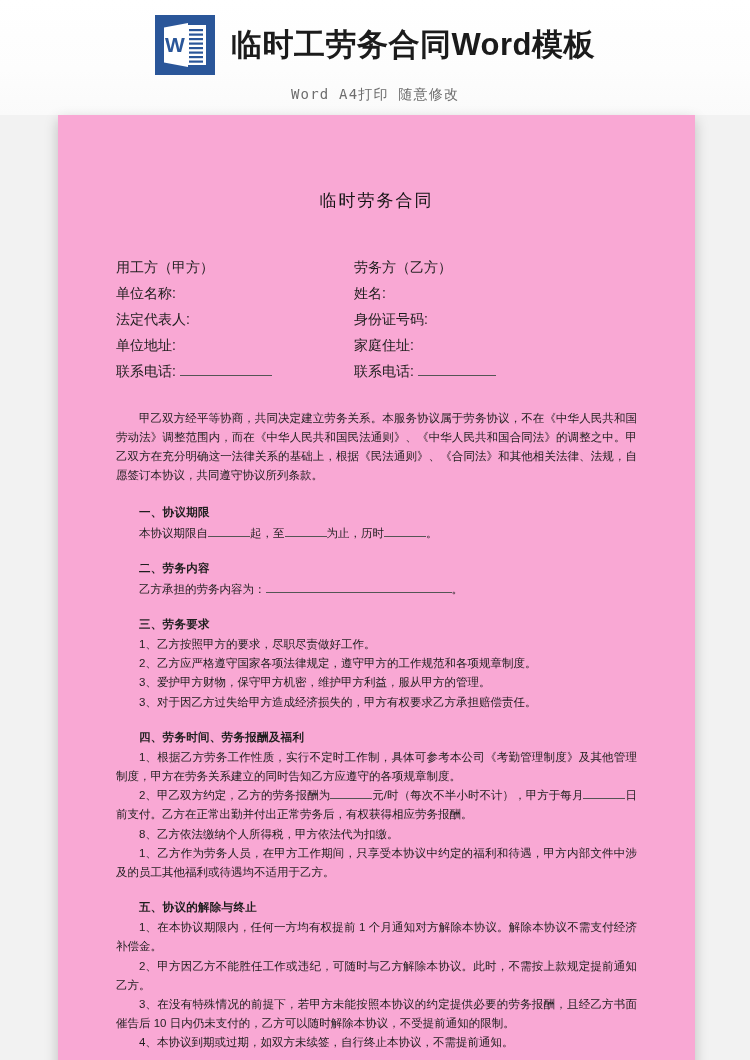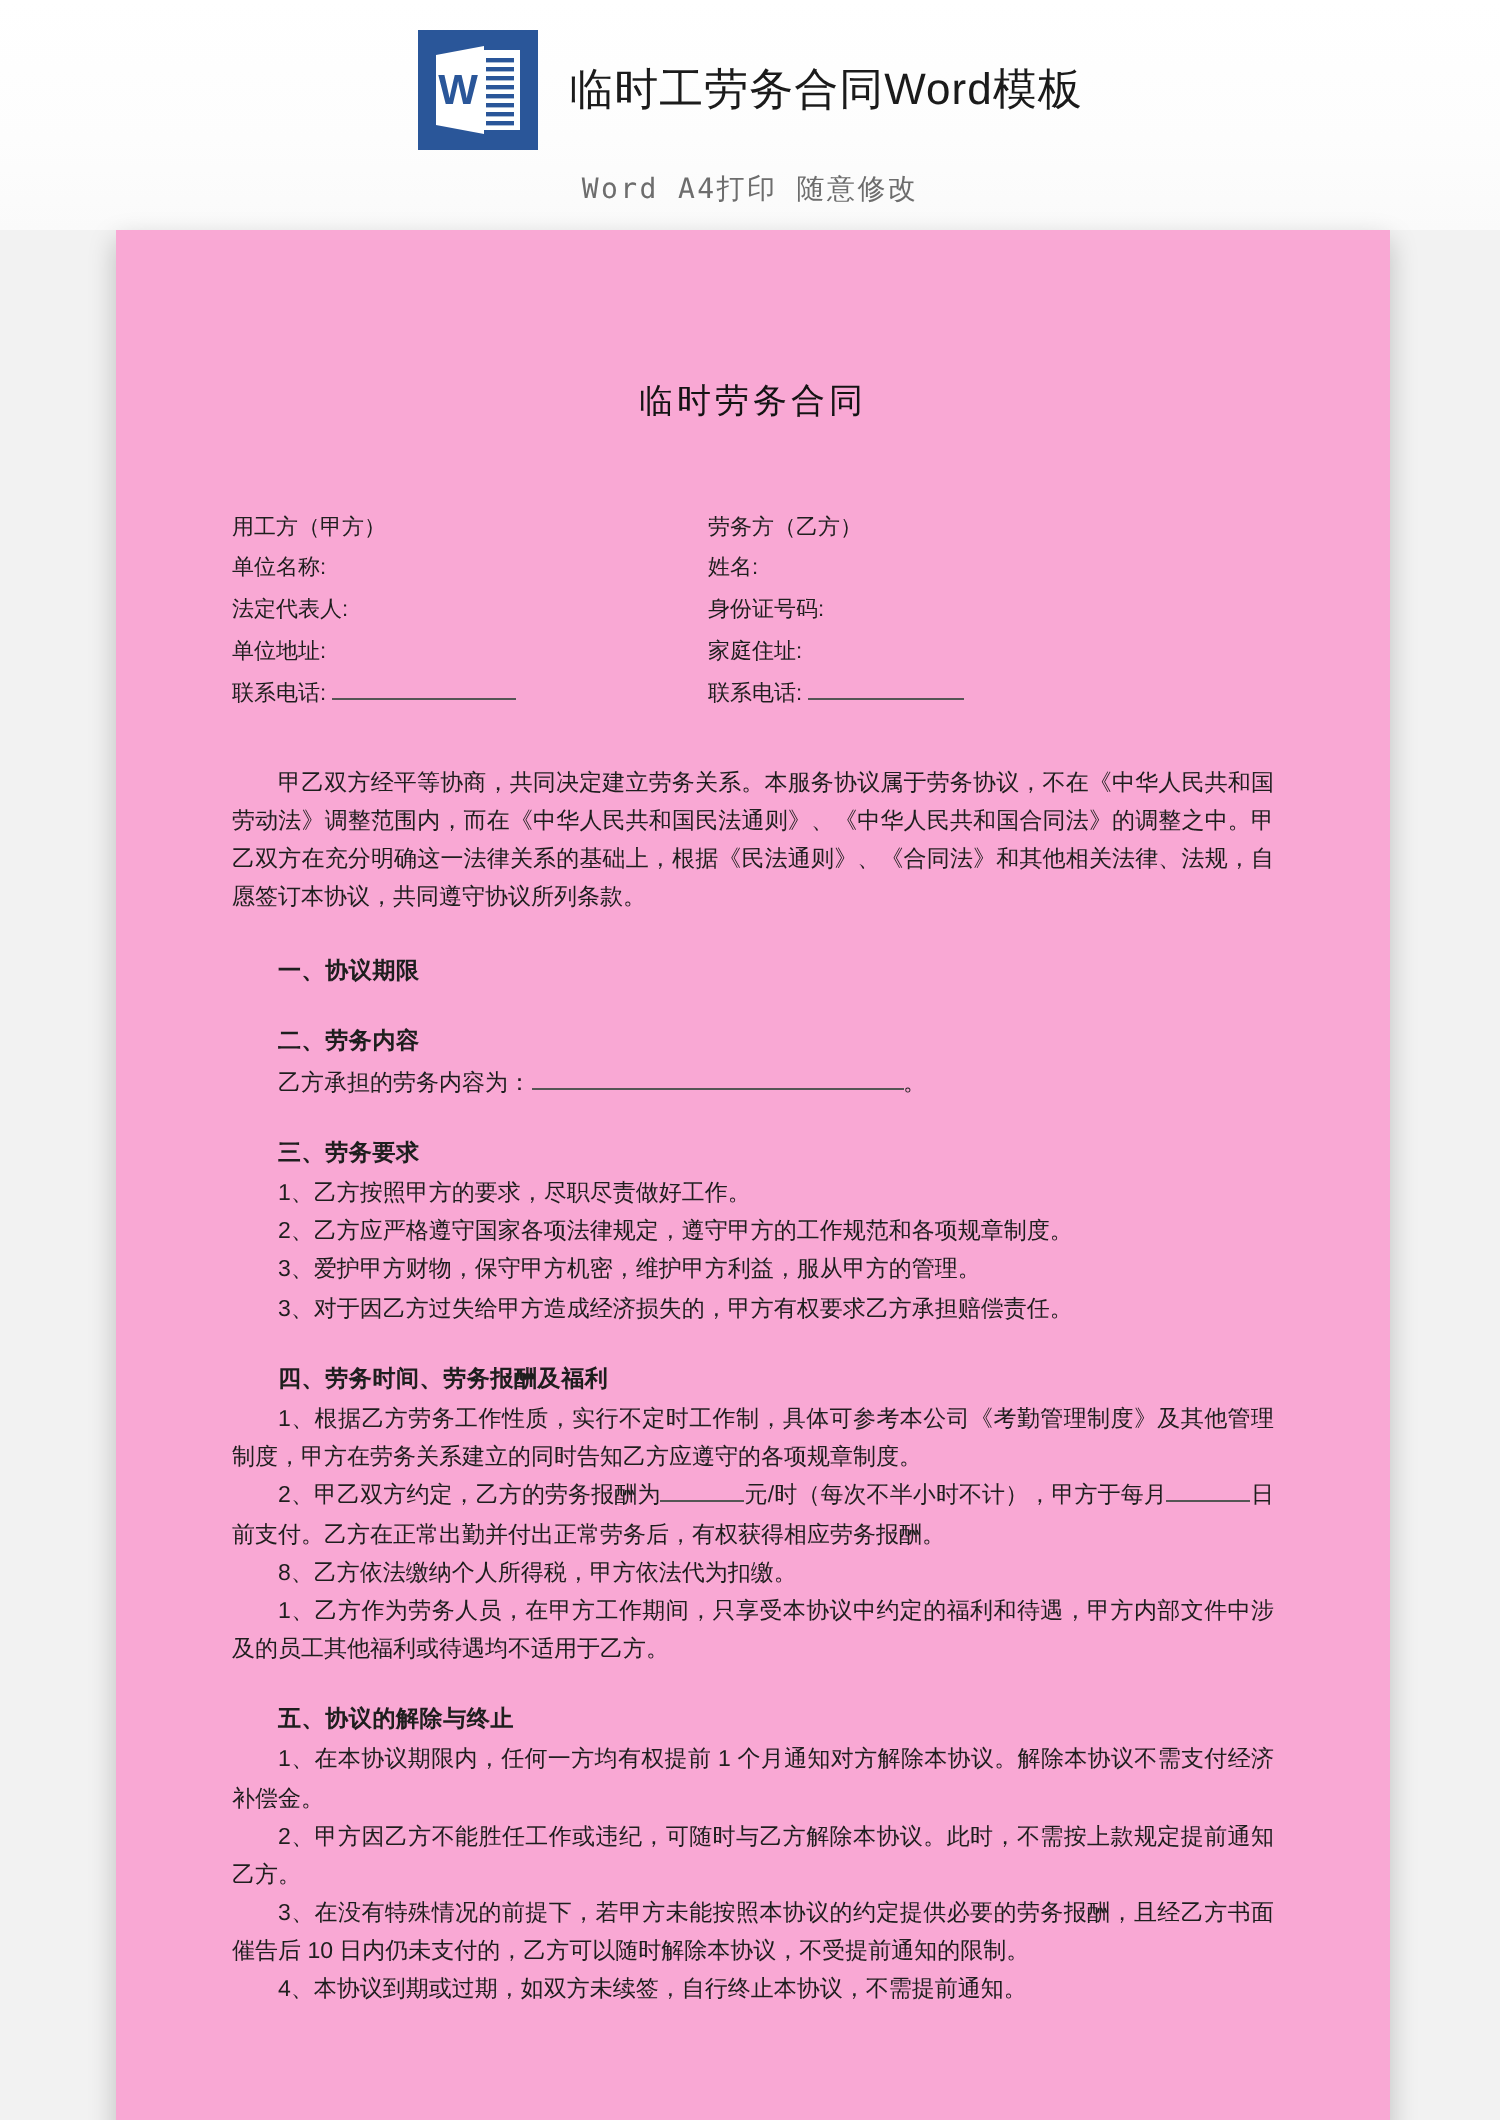--- a/index.html
+++ b/index.html
@@ -35,22 +35,22 @@
   .word-icon {
     width: 60px;
     height: 60px;
     background: #2a5699;
     display: block;
     position: relative;
     flex: 0 0 auto;
   }
   .word-icon svg { display: block; }
   .banner-title {
-    font-size: 22px;
-    font-weight: normal;
+    font-size: 31px;
+    font-weight: bold;
     color: #1b1b1b;
     letter-spacing: 0.5px;
     line-height: 1.1;
     white-space: nowrap;
   }
   .banner-sub {
     margin-top: 11px;
     font-family: "DejaVu Sans Mono", "Liberation Mono", monospace;
     font-size: 14px;
     color: #6d6d6d;
@@ -94,21 +94,21 @@
     color: #141414;
     margin: 0 0 40px 0;
   }
 
   
   .parties {
     display: grid;
     grid-template-columns: 238px 1fr;
     row-gap: 2px;
     margin-bottom: 26px;
-    font-size: 11px;
+    font-size: 14px;
     line-height: 1.72;
   }
   .parties .cell { white-space: nowrap; }
   .blank-line {
     display: inline-block;
     border-bottom: 1px solid #555;
     vertical-align: baseline;
   }
   .bl-phone-a { width: 92px; }
   .bl-phone-b { width: 78px; }
@@ -188,20 +188,23 @@
         </div>
         <div class="cell">
           <span>联系电话:</span>
           <span class="blank-line bl-phone-b"></span>
         </div>
       </div>
 
       <p class="para">甲乙双方经平等协商，共同决定建立劳务关系。本服务协议属于劳务协议，不在《中华人民共和国劳动法》调整范围内，而在《中华人民共和国民法通则》、《中华人民共和国合同法》的调整之中。甲乙双方在充分明确这一法律关系的基础上，根据《民法通则》、《合同法》和其他相关法律、法规，自愿签订本协议，共同遵守协议所列条款。</p>
 
       <div class="sec-head first">一、协议期限</div>
+      <p class="item">
+        <span>本协议期限自</span><span class="blank-line bl-sm"></span><span>起，至</span><span class="blank-line bl-sm"></span><span>为止，历时</span><span class="blank-line bl-sm"></span><span>。</span>
+      </p>
 
       <div class="sec-head">二、劳务内容</div>
       <p class="item">
         <span>乙方承担的劳务内容为：</span><span class="blank-line bl-long"></span><span>。</span>
       </p>
 
       <div class="sec-head">三、劳务要求</div>
       <p class="item">1、乙方按照甲方的要求，尽职尽责做好工作。</p>
       <p class="item">2、乙方应严格遵守国家各项法律规定，遵守甲方的工作规范和各项规章制度。</p>
       <p class="item">3、爱护甲方财物，保守甲方机密，维护甲方利益，服从甲方的管理。</p>

